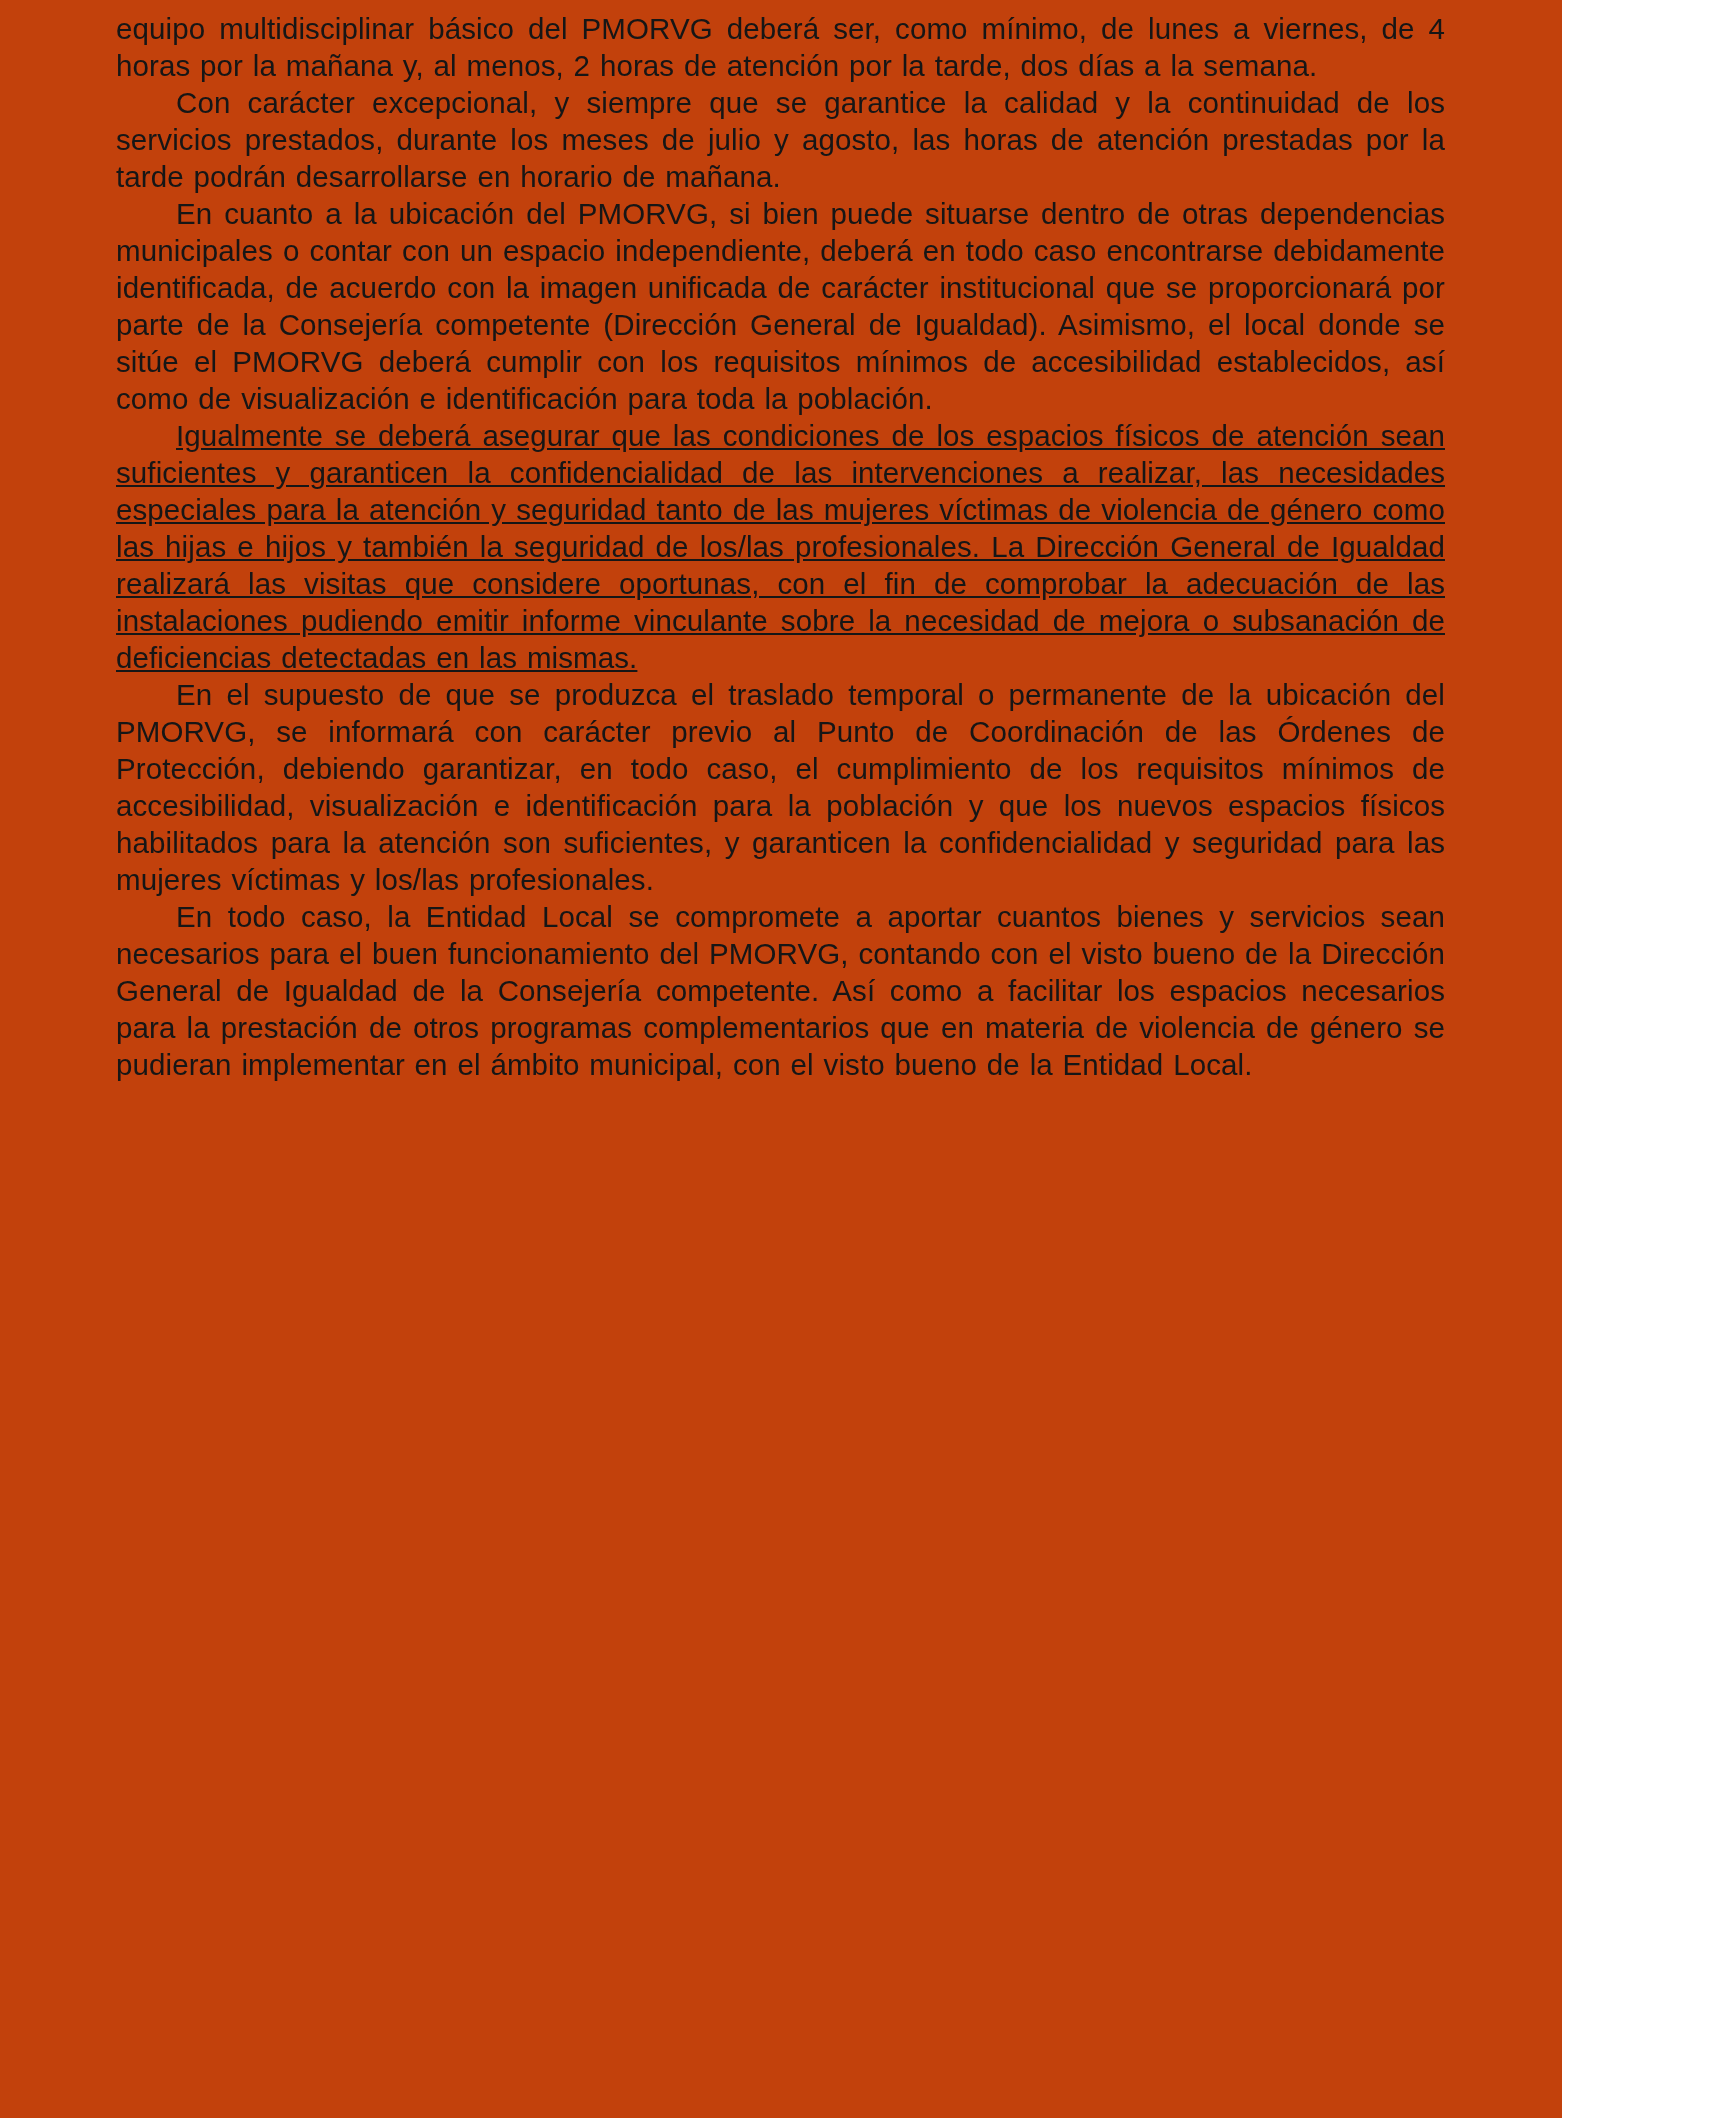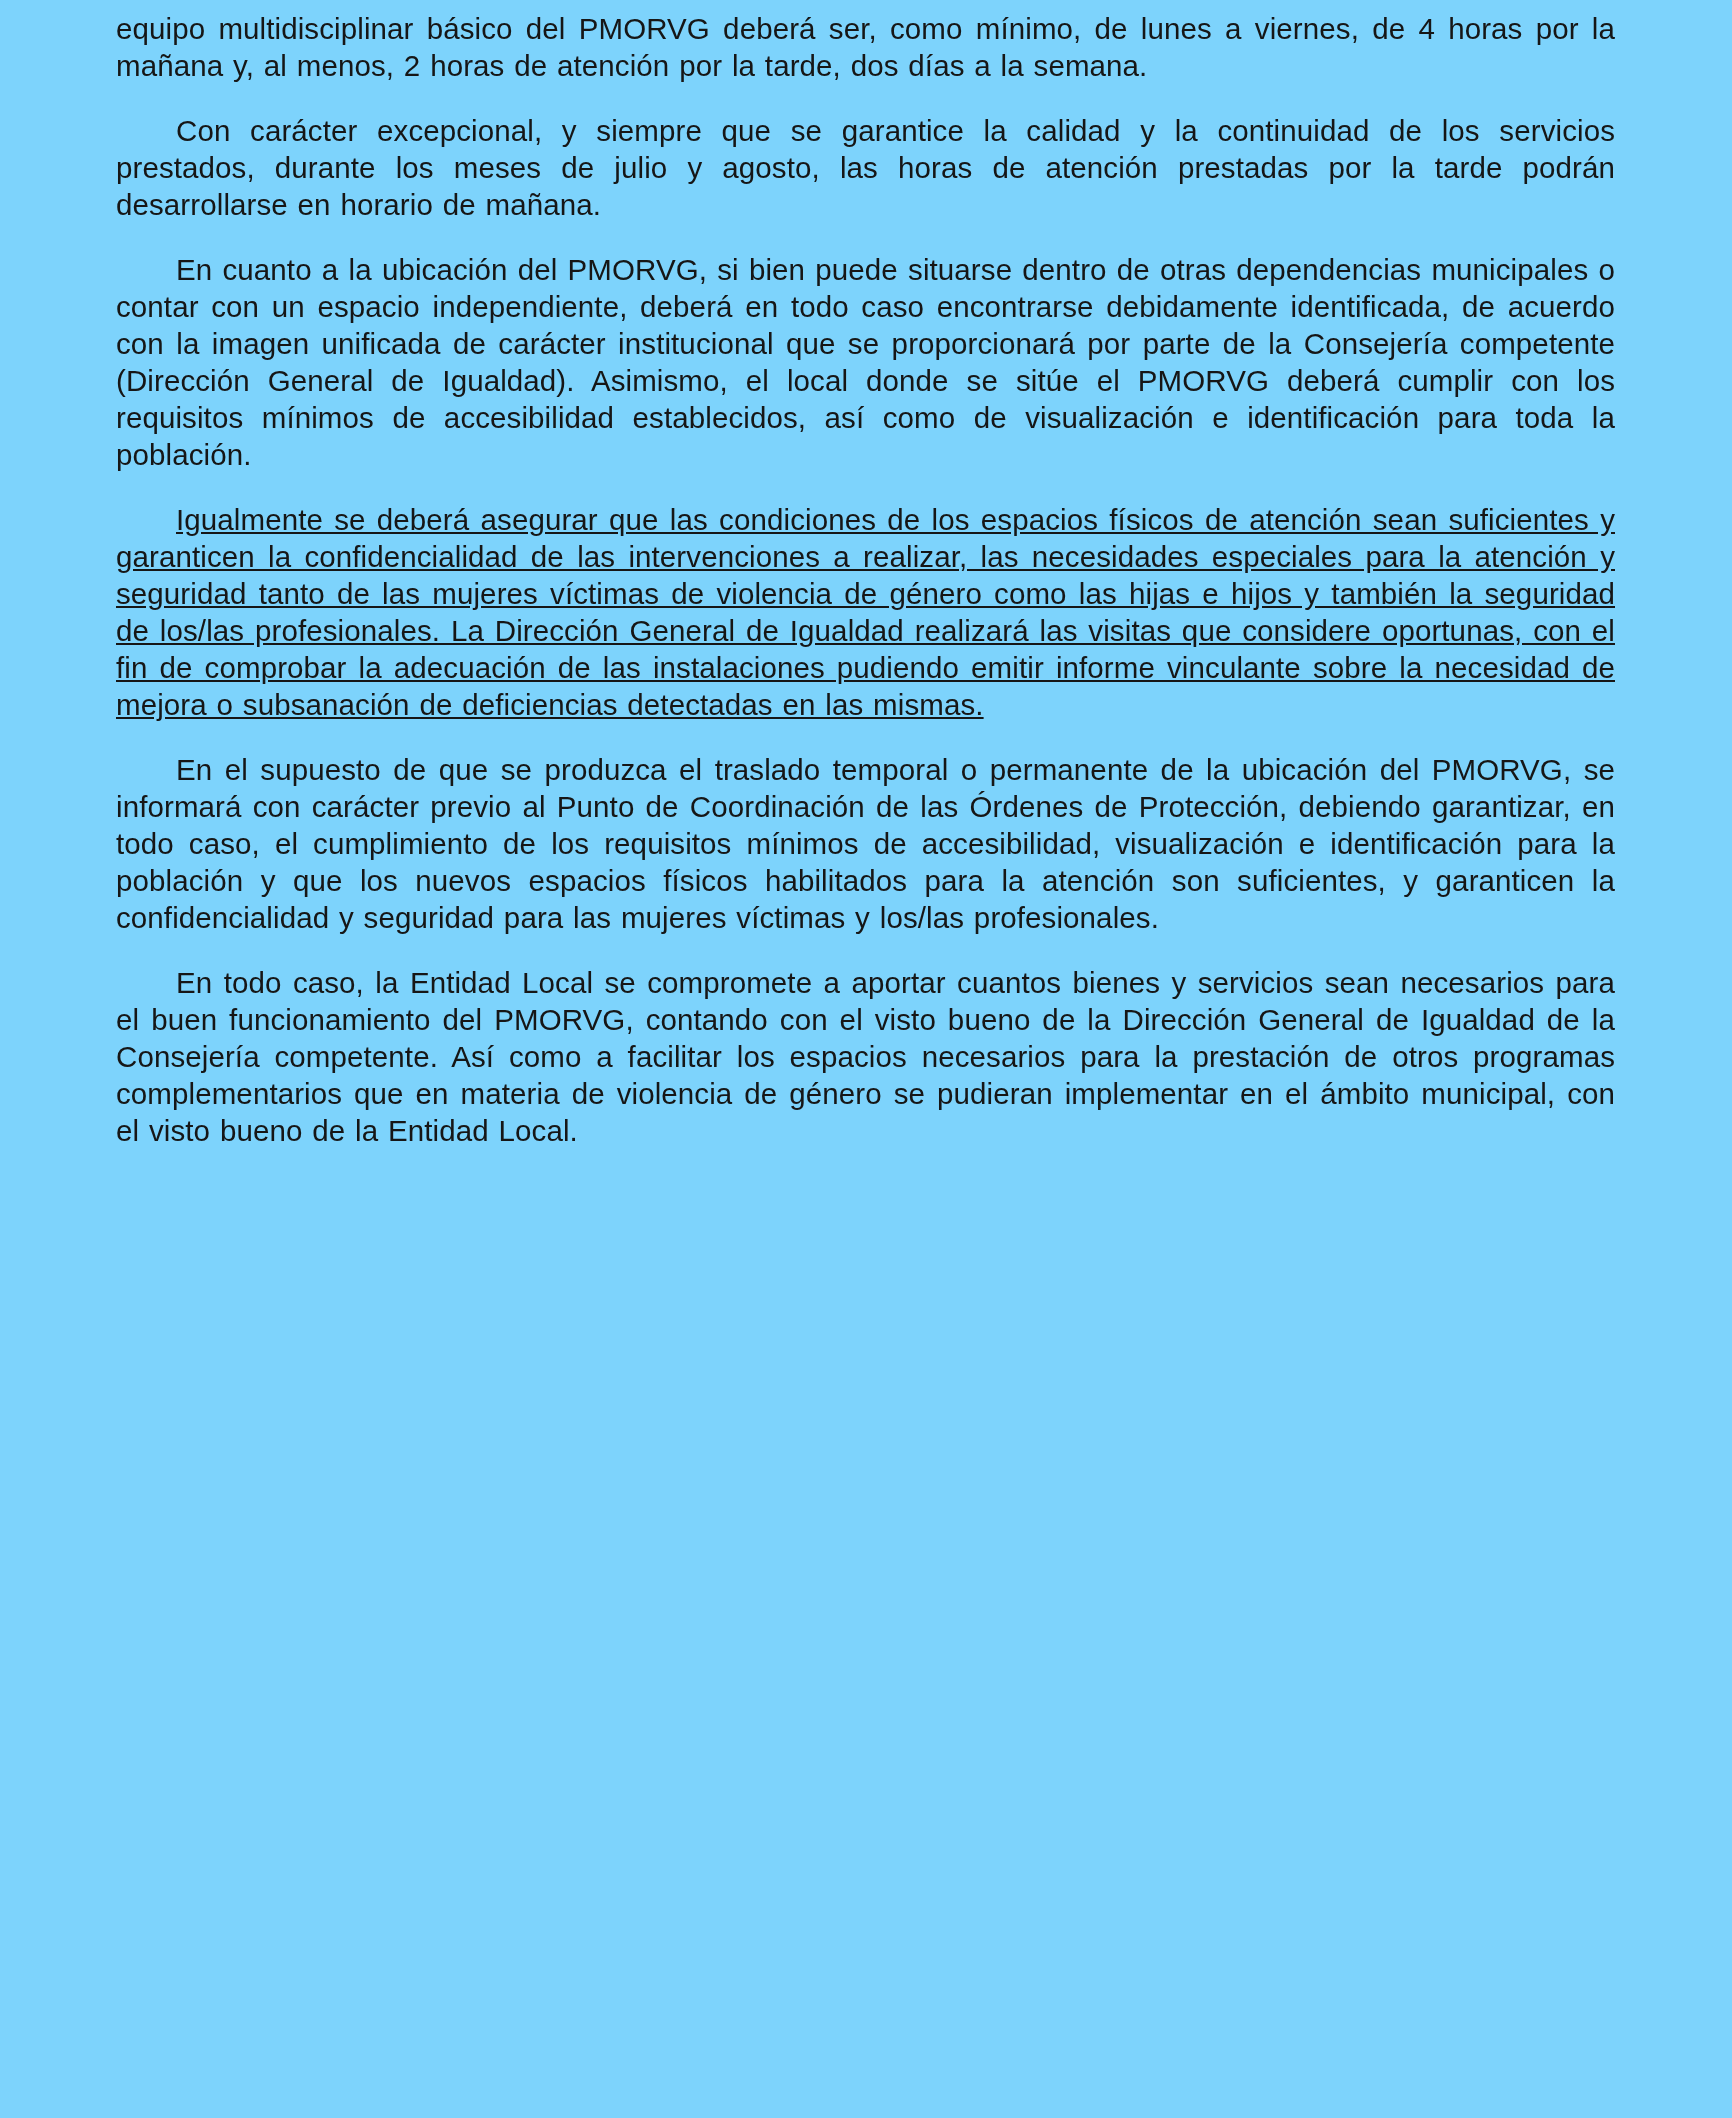--- a/index.html
+++ b/index.html
@@ -10,37 +10,36 @@
   }
   body {
     width: 1732px;
     min-height: 2119px;
     font-family: "Liberation Sans", sans-serif;
     color: #161616;
     -webkit-font-smoothing: antialiased;
   }
   .page {
     box-sizing: border-box;
-    width: 1732px;
+    width: 1562px;
     min-height: 2119px;
     padding: 10.3px 117px 44px 116px;
-    background: #7dd3fc;
+    background: #c2410c;
   }
   .page p {
     margin: 0;
     font-size: 29.5px;
     line-height: 37px;
     text-align: justify;
     text-justify: inter-word;
     letter-spacing: 0.1px;
     word-spacing: 1.5px;
   }
   .page p.indent {
     text-indent: 60px;
-    margin-top: 28px;
   }
   .gap-normal { margin-top: 34px; }
   .gap-large  { margin-top: 71px; text-decoration: underline; }
   .gap-xlarge { margin-top: 66px; }
 </style>
 </head>
 <body>
 
 <div class="page">
   <p>equipo multidisciplinar básico del PMORVG deberá ser, como mínimo, de lunes a viernes, de 4 horas por la mañana y, al menos, 2 horas de atención por la tarde, dos días a la semana.</p>

